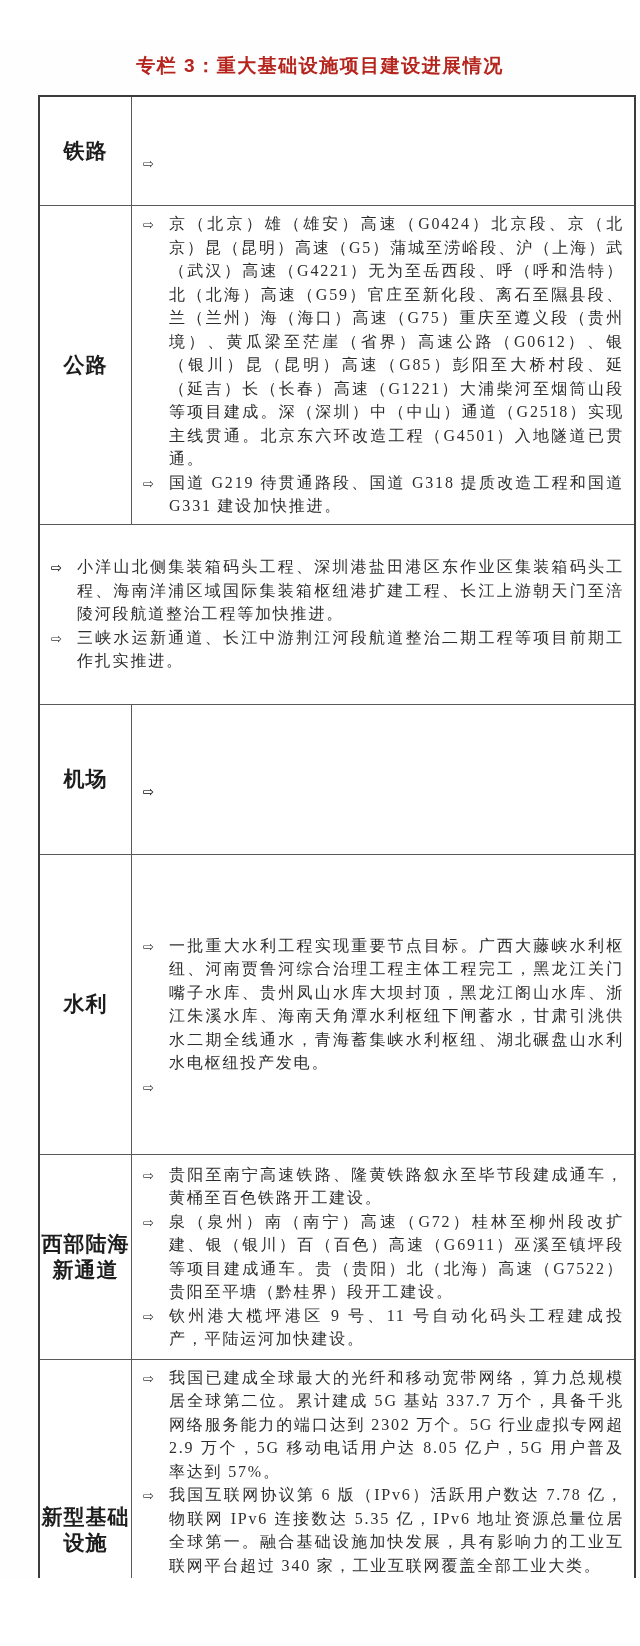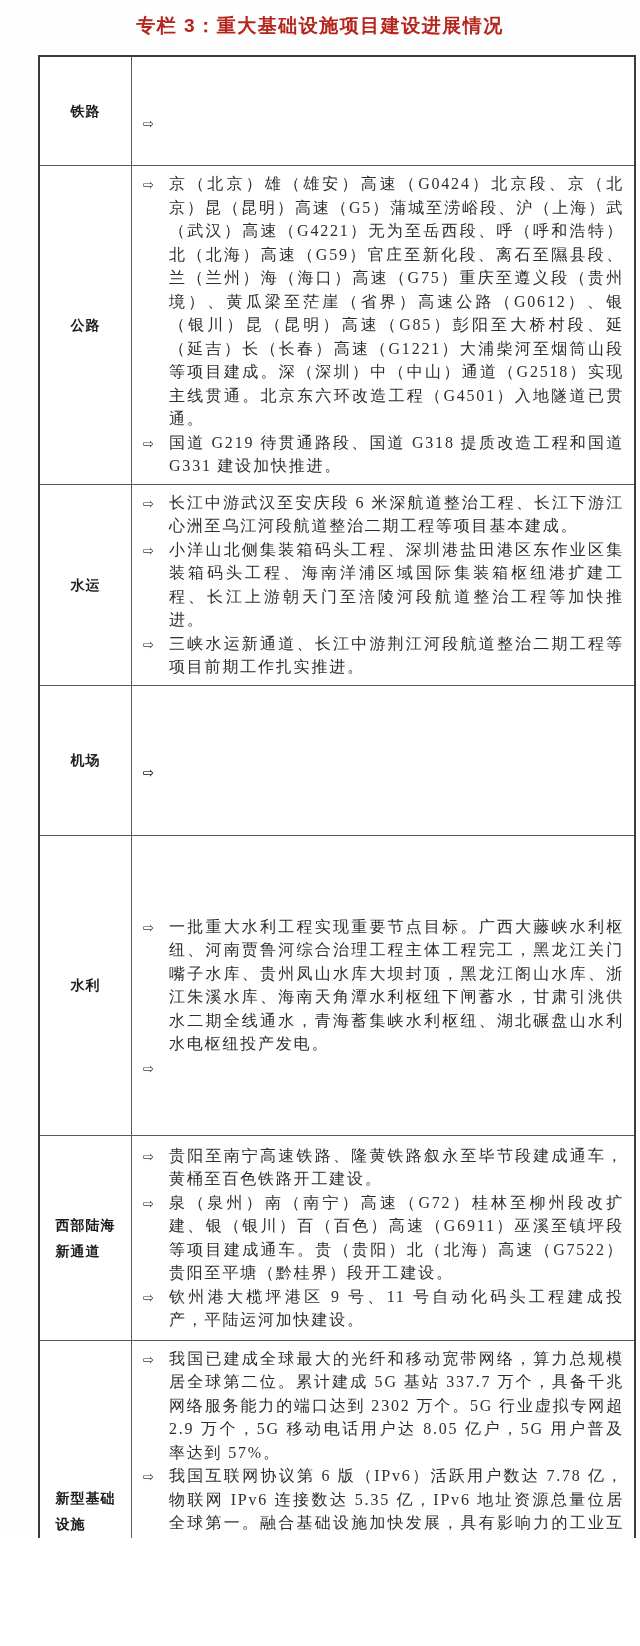--- a/index.html
+++ b/index.html
@@ -5,20 +5,21 @@
   :root{
     --title-red:#b5251d;
     --border:#3c3c3c;
     --line:#5a5a5a;
     --text:#2e2e2e;
   }
   html,body{margin:0;padding:0;background:#ffffff;}
   .page{
     position:relative;width:640px;height:1538px;overflow:hidden;background:#fefefe;
     font-family:"Liberation Serif","DejaVu Serif",serif;
+    margin-top:40px;
   }
   .title{
     position:absolute;top:13px;left:0;width:100%;text-align:center;
     font-family:"Liberation Sans","DejaVu Sans",sans-serif;font-weight:bold;
     font-size:19px;letter-spacing:1.5px;color:var(--title-red);
   }
   .table{
     position:absolute;left:38px;top:55px;width:598px;box-sizing:border-box;
     border:2px solid var(--border);background:#fff;
   }
@@ -26,23 +27,23 @@
   .row + .row{border-top:1px solid var(--line);}
   .row:nth-of-type(1){min-height:108px;}
   .row:nth-of-type(2){min-height:295px;}
   .row:nth-of-type(3){min-height:180px;}
   .row:nth-of-type(4){min-height:150px;}
   .row:nth-of-type(5){min-height:300px;}
   .row:nth-of-type(6){min-height:205px;}
   .row:nth-of-type(7){min-height:329px;}
   .label{
     flex:0 0 92px;width:92px;box-sizing:border-box;border-right:1px solid var(--line);
-    display:flex;align-items:center;justify-content:center;text-align:left;
+    display:flex;align-items:center;justify-content:center;text-align:center;
     font-family:"Liberation Sans","DejaVu Sans",sans-serif;font-weight:bold;
-    font-size:14px;letter-spacing:1px;line-height:26px;color:#1d1d1d;white-space:pre-line;
+    font-size:21px;letter-spacing:1px;line-height:26px;color:#1d1d1d;white-space:pre-line;
   }
   .content{
     flex:1;box-sizing:border-box;display:flex;flex-direction:column;justify-content:center;
     padding:6px 10px 6px 6px;
   }
   .item{
     position:relative;padding-left:31px;font-size:16px;line-height:23.5px;
     letter-spacing:1.8px;text-align:justify;color:var(--text);
   }
   .bullet{
@@ -82,23 +83,22 @@
 
     <div class="row">
       <div class="label">公路</div>
       <div class="content">
           <div class="item"><span class="bullet">⇨</span><span>京（北京）雄（雄安）高速（G0424）北京段、京（北京）昆（昆明）高速（G5）蒲城至涝峪段、沪（上海）武（武汉）高速（G4221）无为至岳西段、呼（呼和浩特）北（北海）高速（G59）官庄至新化段、离石至隰县段、兰（兰州）海（海口）高速（G75）重庆至遵义段（贵州境）、黄瓜梁至茫崖（省界）高速公路（G0612）、银（银川）昆（昆明）高速（G85）彭阳至大桥村段、延（延吉）长（长春）高速（G1221）大浦柴河至烟筒山段等项目建成。深（深圳）中（中山）通道（G2518）实现主线贯通。北京东六环改造工程（G4501）入地隧道已贯通。</span></div>
           <div class="item"><span class="bullet">⇨</span><span>国道 G219 待贯通路段、国道 G318 提质改造工程和国道 G331 建设加快推进。</span></div>
         </div>
     </div>
 
     <div class="row">
-      <div class="label">水运</div>
       <div class="content">
-          <div class="item"><span class="bullet">⇨</span><span>长江中游武汉至安庆段 6 米深航道整治工程、长江下游江心洲至乌江河段航道整治二期工程等项目基本建成。</span></div>
+          <div class="item"><span class="bullet">⇨</span></div>
           <div class="item"><span class="bullet">⇨</span><span>小洋山北侧集装箱码头工程、深圳港盐田港区东作业区集装箱码头工程、海南洋浦区域国际集装箱枢纽港扩建工程、长江上游朝天门至涪陵河段航道整治工程等加快推进。</span></div>
           <div class="item"><span class="bullet">⇨</span><span>三峡水运新通道、长江中游荆江河段航道整治二期工程等项目前期工作扎实推进。</span></div>
         </div>
     </div>
 
     <div class="row">
       <div class="label">机场</div>
       <div class="content">
           <div class="item"><span class="bullet">⇨</span></div>
           <div class="item"><span class="bullet">⇨</span></div>

